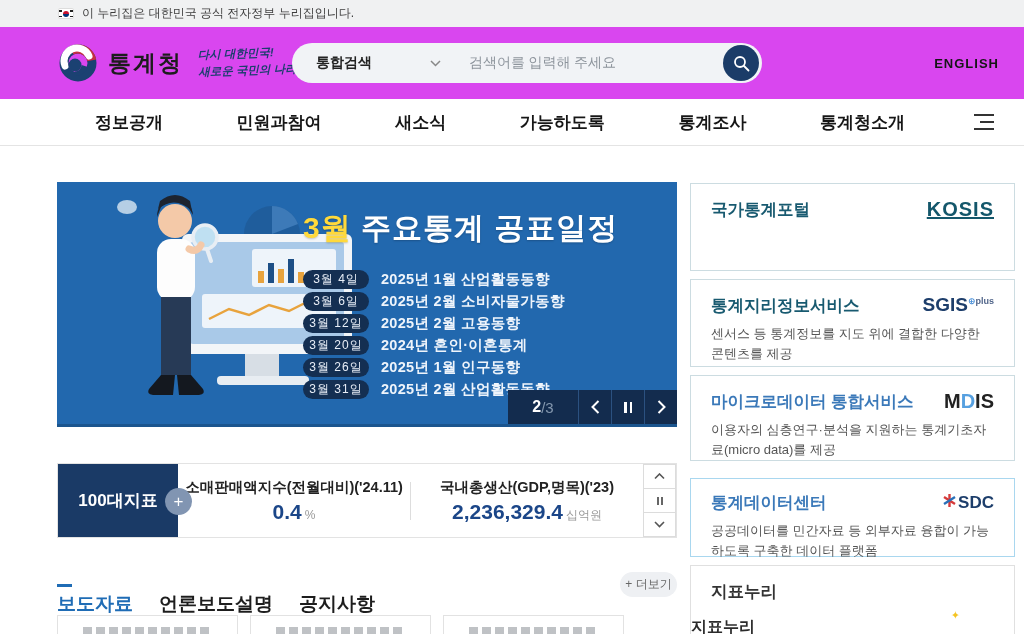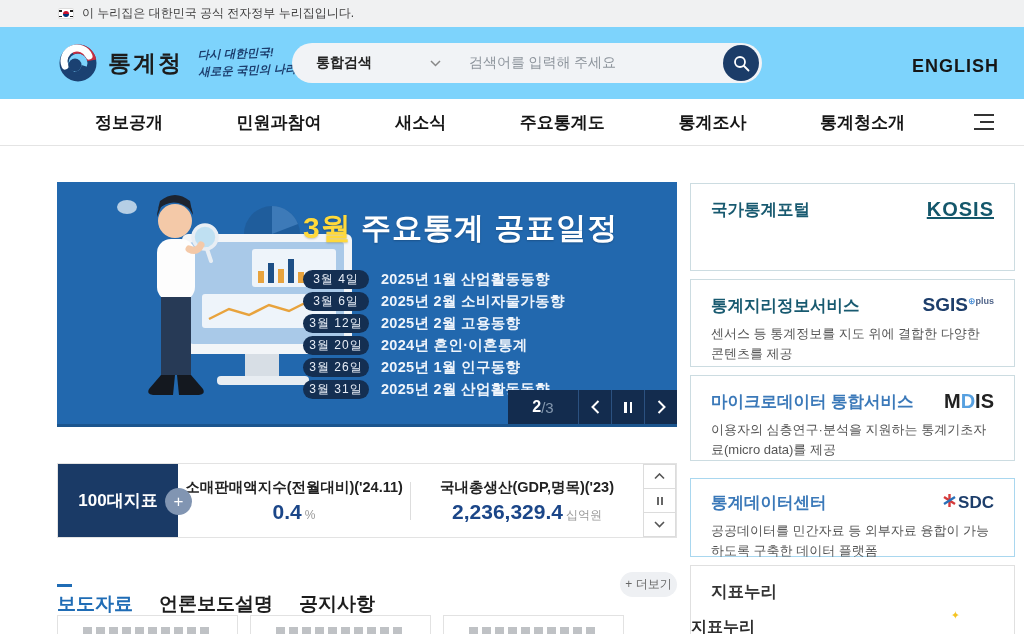--- a/index.html
+++ b/index.html
@@ -13,35 +13,35 @@
   .gov-bar .txt { font-size:12px; color:#3c3c3c; }
   .flag { width:16px; height:11px; border-radius:2px; background:#fff; position:relative;
     box-shadow:0 0 0 1px #ddd inset; }
   .flag .tg { position:absolute; left:5px; top:2.5px; width:6px; height:6px; border-radius:50%;
     background:linear-gradient(180deg,#c8102e 50%,#003478 50%); }
   .flag .b1,.flag .b2,.flag .b3,.flag .b4 { position:absolute; width:3px; height:1.5px; background:#222; }
   .flag .b1{ left:1px; top:2px; } .flag .b2{ right:1px; top:2px; }
   .flag .b3{ left:1px; bottom:2px; } .flag .b4{ right:1px; bottom:2px; }
 
   
-  .header { position:absolute; left:0; top:27px; width:1024px; height:72px; background:#7dd3fc;padding-left:48px; }
+  .header { position:absolute; left:0; top:27px; width:1024px; height:72px; background:#d946ef;padding-left:48px; }
   .logo-wrap { position:absolute; left:58px; top:16px; display:flex; align-items:center; gap:10px; }
   .logo-title { font-size:23px; font-weight:bold; color:#1c1c1c; letter-spacing:2px; }
   .slogan { position:absolute; left:198px; top:18px; font-size:11.5px; font-weight:bold;
     font-style:italic; color:#1c3e6e; line-height:1.5; transform:rotate(-2deg); white-space:nowrap; }
   .search { position:absolute; left:292px; top:16px; width:470px; height:40px;
     background:#f1f3f6; border-radius:20px; display:flex; align-items:center;font-family:Liberation Serif, serif; }
   .search-cat { display:flex; align-items:center; gap:58px; padding-left:24px; cursor:pointer; }
   .search-cat .lbl { font-size:14px; font-weight:bold; color:#222; }
   .search-input { border:none; outline:none; background:transparent; flex:1;
     font-size:14px; color:#333; padding-left:28px; font-family:inherit; }
   .search-input::placeholder { color:#8d949c; }
   .search-btn { width:36px; height:36px; border-radius:50%; background:#1b3c68; border:none;
     margin-right:3px; display:flex; align-items:center; justify-content:center; cursor:pointer; }
-  .english { position:absolute; right:25px; top:29px; font-size:18px; font-weight:bold;
+  .english { position:absolute; right:25px; top:29px; font-size:13px; font-weight:bold;
     color:#161616; letter-spacing:1px; text-decoration:none; }
 
   
   .nav { position:absolute; left:0; top:99px; width:1024px; height:47px; background:#fff;
     border-bottom:1px solid #e4e4e4; }
   .nav-items { position:absolute; left:95px; top:0; width:810px; height:46px;
     display:flex; justify-content:space-between; align-items:center; }
   .nav-item { font-size:17px; font-weight:bold; color:#161616; cursor:pointer; }
   .hamburger { position:absolute; right:30px; top:15px; width:20px; height:16px; cursor:pointer;
     display:flex; flex-direction:column; justify-content:space-between; }
@@ -171,21 +171,21 @@
       </button>
     </div>
     <a class="english" href="#">ENGLISH</a>
   </div>
 
   <div class="nav">
     <div class="nav-items">
       <span class="nav-item">정보공개</span>
       <span class="nav-item">민원과참여</span>
       <span class="nav-item">새소식</span>
-      <span class="nav-item">주요통계도</span>
+      <span class="nav-item">가능하도록</span>
       <span class="nav-item">통계조사</span>
       <span class="nav-item">통계청소개</span>
     </div>
     <div class="hamburger">
       <span></span>
         <span></span>
         <span></span>
     </div>
   </div>
 

